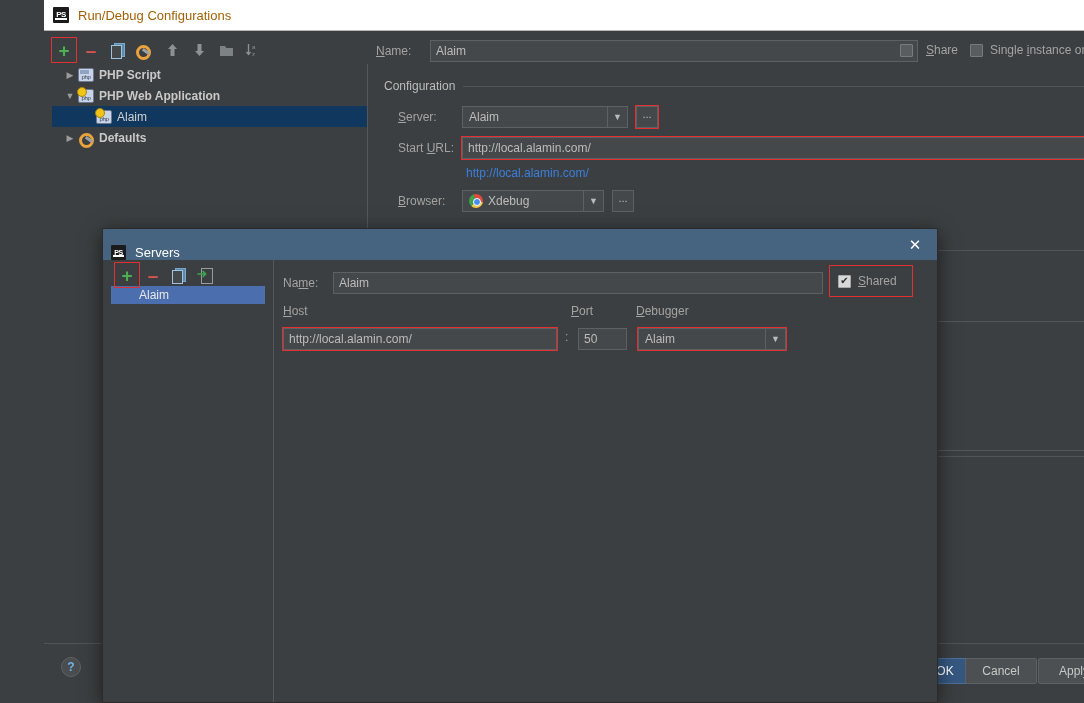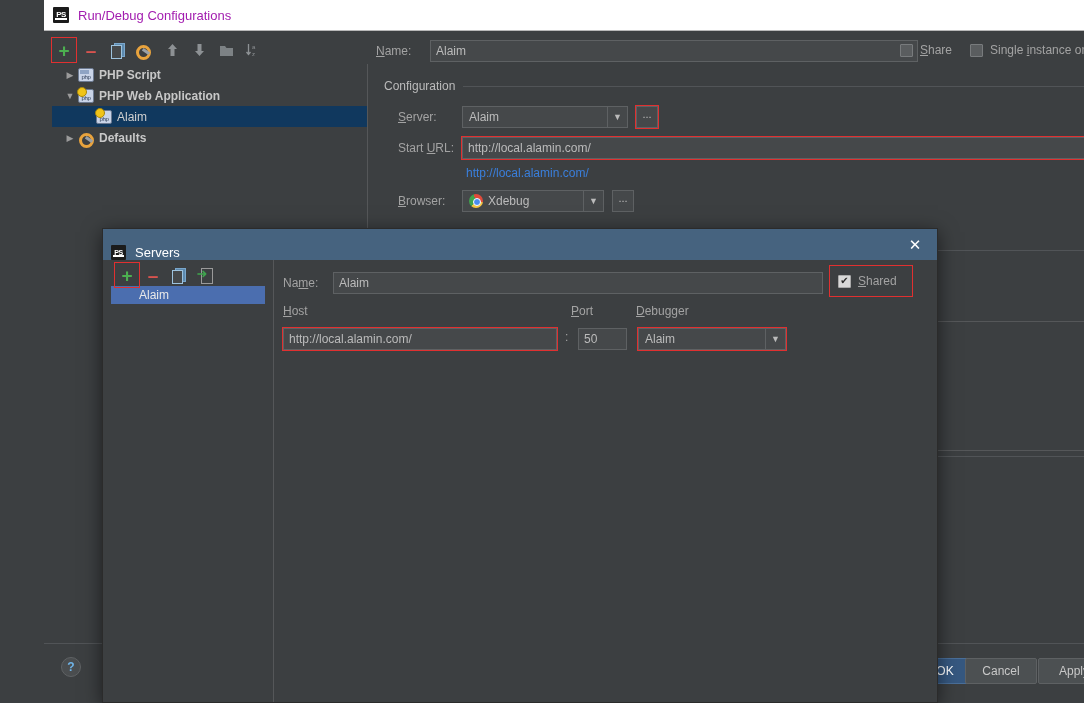--- a/index.html
+++ b/index.html
@@ -43,21 +43,21 @@
     background: #1b1b1b; color: #ffffff;
     font-size: 8px; font-weight: bold; line-height: 10px;
     text-align: center; border-radius: 1px;
     display:flex; align-items:center; justify-content:center;
     letter-spacing: -0.5px;
     position: relative;
   }
   .win-title .ps-logo::after{
     content:""; position:absolute; left:2px; right:2px; bottom:3px; height:2px; background:#fff;
   }
-  .win-title .t-text { font-size: 13px; color: #a21caf; font-family:"Liberation Sans", sans-serif; }
+  .win-title .t-text { font-size: 13px; color: #a16207; font-family:"Liberation Sans", sans-serif; }
   .win-close {
     position: absolute; right: 0; top: 0; width: 46px; height: 30px;
     display: flex; align-items: center; justify-content: center;
     color: #555; font-size: 15px;
   }
 
   
   .main-body { position: absolute; left: 0; top: 31px; width: 1084px; height: 672px; background: #3c3f41; }
 
   
@@ -284,21 +284,21 @@
 
     <div class="cfg-right">
 
       <div class="row" style="position:absolute; left:0px; top:9px;">
         <span class="lbl" style="width:52px;"><span class="ul">N</span><span>ame:</span></span>
         <div class="field" style="width:488px; margin-left:2px;">
           <span>Alaim</span>
         </div>
       </div>
 
-      <div class="row" style="position:absolute; left:524px; top:12px; gap:7px;">
+      <div class="row" style="position:absolute; left:524px; top:12px; gap:13px;">
         <span class="cbx"></span>
         <span class="lbl"><span class="ul">S</span>hare</span>
       </div>
       <div class="row" style="position:absolute; left:594px; top:12px; gap:7px;">
         <span class="cbx"></span>
         <span class="lbl">Single <span class="ul">i</span>nstance only</span>
       </div>
 
       <div class="row" style="position:absolute; left:8px; top:48px; width:732px;">
         <span class="group-title">Configuration</span>

